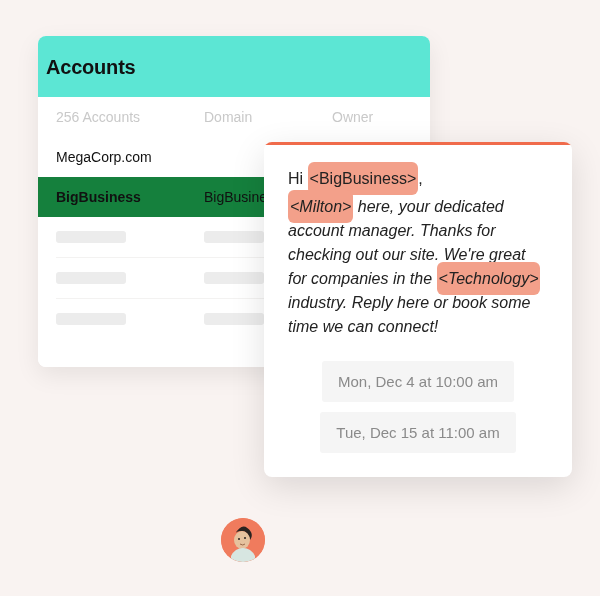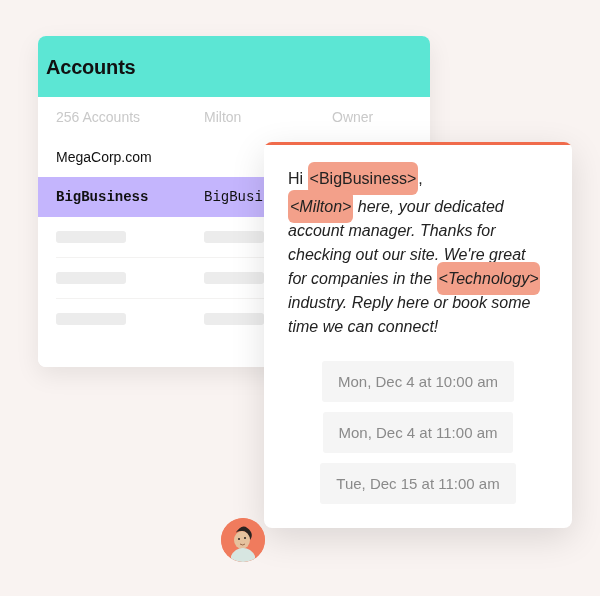--- a/index.html
+++ b/index.html
@@ -39,21 +39,21 @@
     height: 40px;
     padding: 0 18px;
     gap: 18px;
     font-size: 14px;
   }
   .acc-row .cell.name { width: 130px; flex: 0 0 auto; overflow: hidden; white-space: nowrap; text-overflow: clip; }
   .acc-row .cell.domain { width: 110px; flex: 0 0 auto; overflow: hidden; white-space: nowrap; text-overflow: clip; }
   .acc-row .cell.owner { flex: 1 1 auto; }
   .acc-header { color: #c9c9c9; font-weight: 500; }
   .acc-row.data .cell.name { font-weight: 800; }
-  .acc-row.highlight { background: #c4b5fd; font-family: Liberation Mono, monospace; }
+  .acc-row.highlight { background: #15803d; }
   .acc-row.highlight .cell.name { font-weight: 800; }
   .acc-row.skeleton .sk {
     height: 12px;
     background: #ececec;
     border-radius: 3px;
   }
   .acc-row.skeleton .cell.name .sk { width: 70px; }
   .acc-row.skeleton .cell.domain .sk { width: 60px; }
   .sep { height: 1px; background: #f3f2f1; margin: 0 18px; }
 
@@ -108,21 +108,21 @@
 </head>
 <body>
 
 <div class="accounts-card">
   <div class="accounts-head">
     <h2>Accounts</h2>
   </div>
   <div class="accounts-body">
     <div class="acc-row acc-header">
       <div class="cell name">256 Accounts</div>
-      <div class="cell domain">Milton</div>
+      <div class="cell domain">Domain</div>
       <div class="cell owner">Owner</div>
     </div>
 
     <div class="acc-row data">
       <div class="cell domain">MegaCorp.com</div>
       <div class="cell owner"></div>
     </div>
 
     <div class="acc-row data highlight">
       <div class="cell name">BigBusiness</div>
@@ -168,21 +168,20 @@
     <div class="chat-msg">
       <p>
         <span>Hi </span><span class="tok">&lt;BigBusiness&gt;</span><span>,</span>
       </p>
       <p>
         <span class="tok">&lt;Milton&gt;</span><span> here, your dedicated account manager. Thanks for checking out our site. We're great for companies in the </span><span class="tok">&lt;Technology&gt;</span><span> industry. Reply here or book some time we can connect!</span>
       </p>
     </div>
     <div class="slots">
       <div class="slot">Mon, Dec 4 at 10:00 am</div>
-      <div class="slot">Mon, Dec 4 at 11:00 am</div>
       <div class="slot">Tue, Dec 15 at 11:00 am</div>
     </div>
   </div>
 </div>
 
 <div class="avatar">
   <svg viewBox="0 0 44 44">
     <circle cx="22" cy="22" r="22" fill="#f07b5d"></circle>
 
     <path d="M14 16 q8 -14 16 -2 q2 4 -1 8 q-2 -9 -8 -9 q-6 0 -7 3 z" fill="#2a2320"></path>

